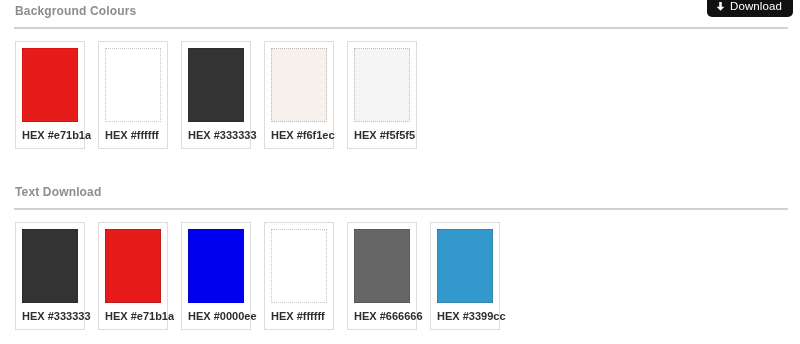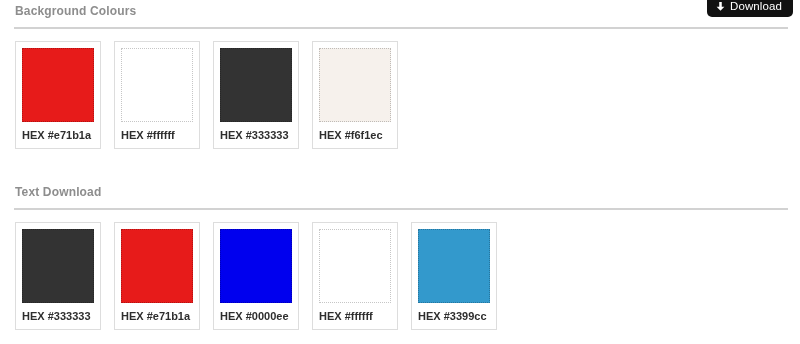--- a/index.html
+++ b/index.html
@@ -74,21 +74,21 @@
 
   
   .swatch-row {
     display: flex;
     margin-top: 12px;
     padding-left: 15px;
     gap: 13px;
   }
 
   .swatch-card {
-    width: 86px;
+    width: 70px;
     background: #ffffff;
     border: 1px solid #dddddd;
     padding: 6px 6px 4px 6px;
     display: flex;
     flex-direction: column;
   }
 
   .swatch-chip {
     width: 100%;
     height: 74px;
@@ -130,20 +130,24 @@
         <div class="swatch-label">HEX #ffffff</div>
       </div>
       <div class="swatch-card">
         <div class="swatch-chip" style="background: rgb(51, 51, 51);"></div>
         <div class="swatch-label">HEX #333333</div>
       </div>
       <div class="swatch-card">
         <div class="swatch-chip" style="background: rgb(246, 241, 236);"></div>
         <div class="swatch-label">HEX #f6f1ec</div>
       </div>
+      <div class="swatch-card">
+        <div class="swatch-chip" style="background: rgb(245, 245, 245);"></div>
+        <div class="swatch-label">HEX #f5f5f5</div>
+      </div>
     </div>
   </div>
 
   <div class="section section-txt">
     <div class="section-title">Text Download</div>
     <div class="section-rule"></div>
     <div class="swatch-row">
       <div class="swatch-card">
         <div class="swatch-chip" style="background: rgb(51, 51, 51);"></div>
         <div class="swatch-label">HEX #333333</div>
@@ -154,19 +158,23 @@
       </div>
       <div class="swatch-card">
         <div class="swatch-chip" style="background: rgb(0, 0, 238);"></div>
         <div class="swatch-label">HEX #0000ee</div>
       </div>
       <div class="swatch-card">
         <div class="swatch-chip" style="background: rgb(255, 255, 255);"></div>
         <div class="swatch-label">HEX #ffffff</div>
       </div>
       <div class="swatch-card">
+        <div class="swatch-chip" style="background: rgb(102, 102, 102);"></div>
+        <div class="swatch-label">HEX #666666</div>
+      </div>
+      <div class="swatch-card">
         <div class="swatch-chip" style="background: rgb(51, 153, 204);"></div>
         <div class="swatch-label">HEX #3399cc</div>
       </div>
     </div>
   </div>
 
 </div>
 
 </body></html>

